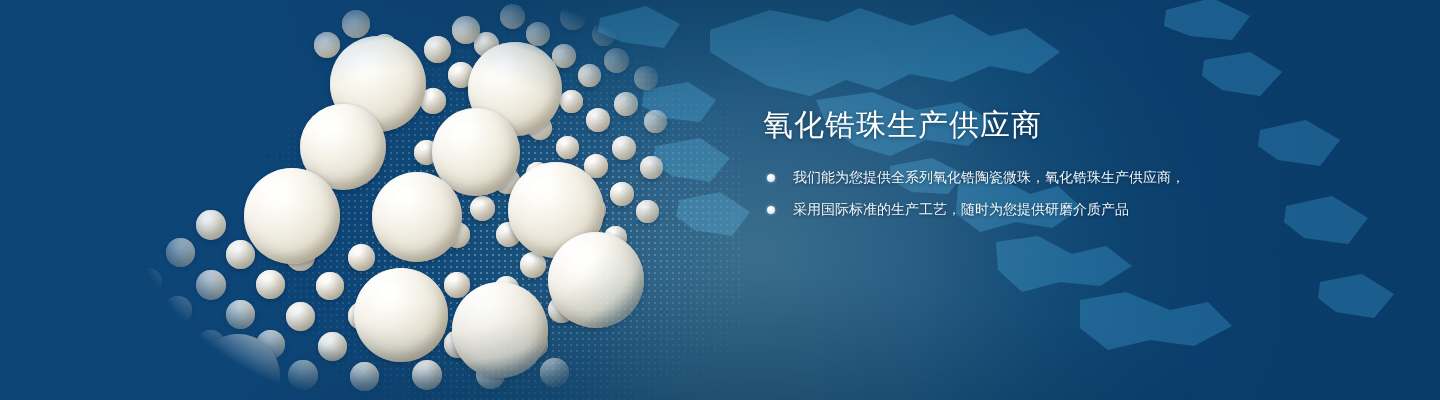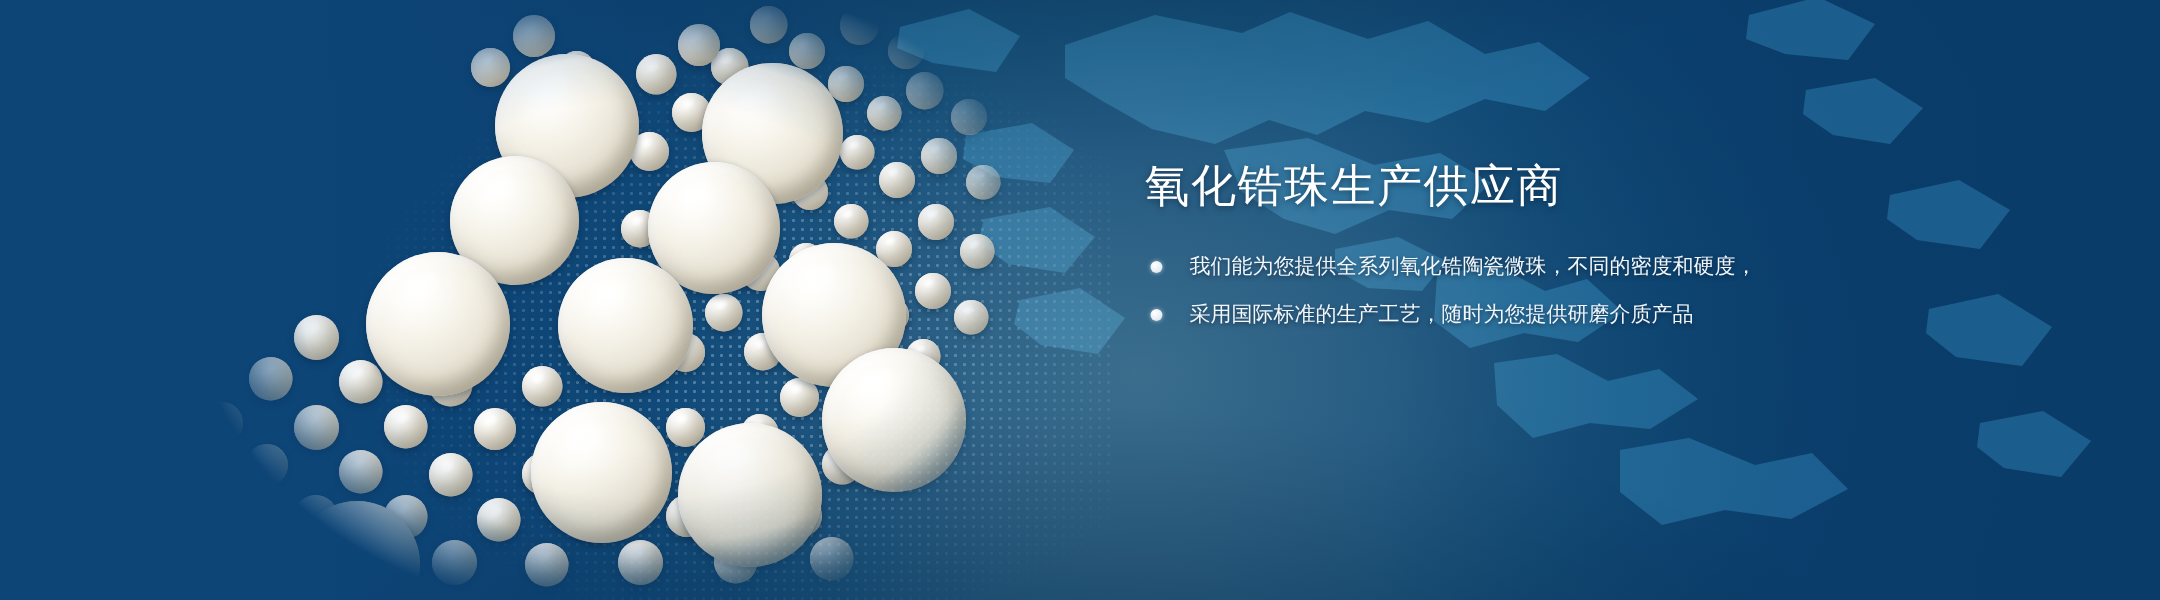--- a/index.html
+++ b/index.html
@@ -4,21 +4,21 @@
 <title>Banner</title>
 <style>
   html,body{margin:0;padding:0;background:#08365c;}
   *{box-sizing:border-box;}
 
   .banner{
     position:relative;
     width:1440px;
     height:400px;
     overflow:hidden;
-    font-family:Liberation Sans, sans-serif;
+    font-family:Liberation Serif, serif;
     background:#737373;
   }
 
   
   .bg-base{
     position:absolute; inset:0;
     background:
       radial-gradient(ellipse 620px 460px at 760px 250px, #3e718f 0%, #2c6186 26%, #15507b 52%, #0c4170 74%, #0a3c69 100%),
       linear-gradient(100deg,#0c4475 0%,#0d4677 38%,#0c4375 62%,#0a3e6c 100%);
   }
@@ -264,21 +264,21 @@
   <div class="bg-vign"></div>
 
   <div class="copy">
 
     <h1 class="headline">氧化锆珠生产供应商</h1>
 
     <ul class="points">
 
       <li class="point">
         <span class="dot"></span>
-        <span class="ln">我们能为您提供全系列氧化锆陶瓷微珠，不同的密度和硬度，</span>
+        <span class="ln">我们能为您提供全系列氧化锆陶瓷微珠，氧化锆珠生产供应商，</span>
       </li>
 
 
       <li class="point">
         <span class="dot"></span>
         <span class="ln">采用国际标准的生产工艺，随时为您提供研磨介质产品</span>
       </li>
 
     </ul>
   </div>

